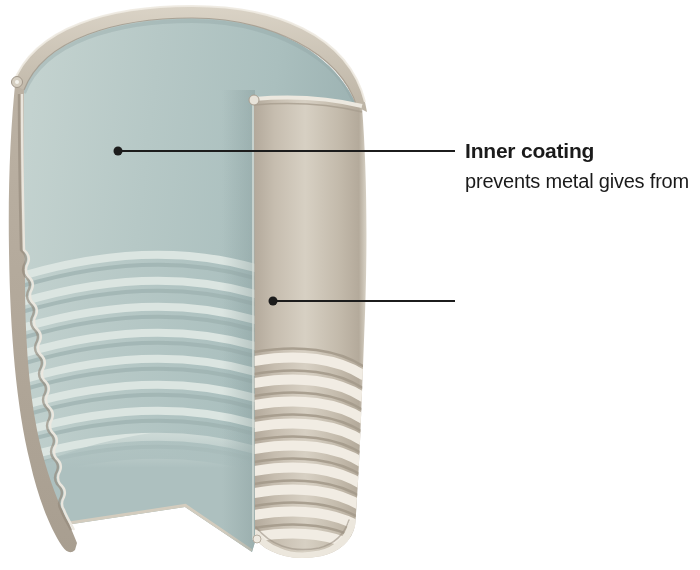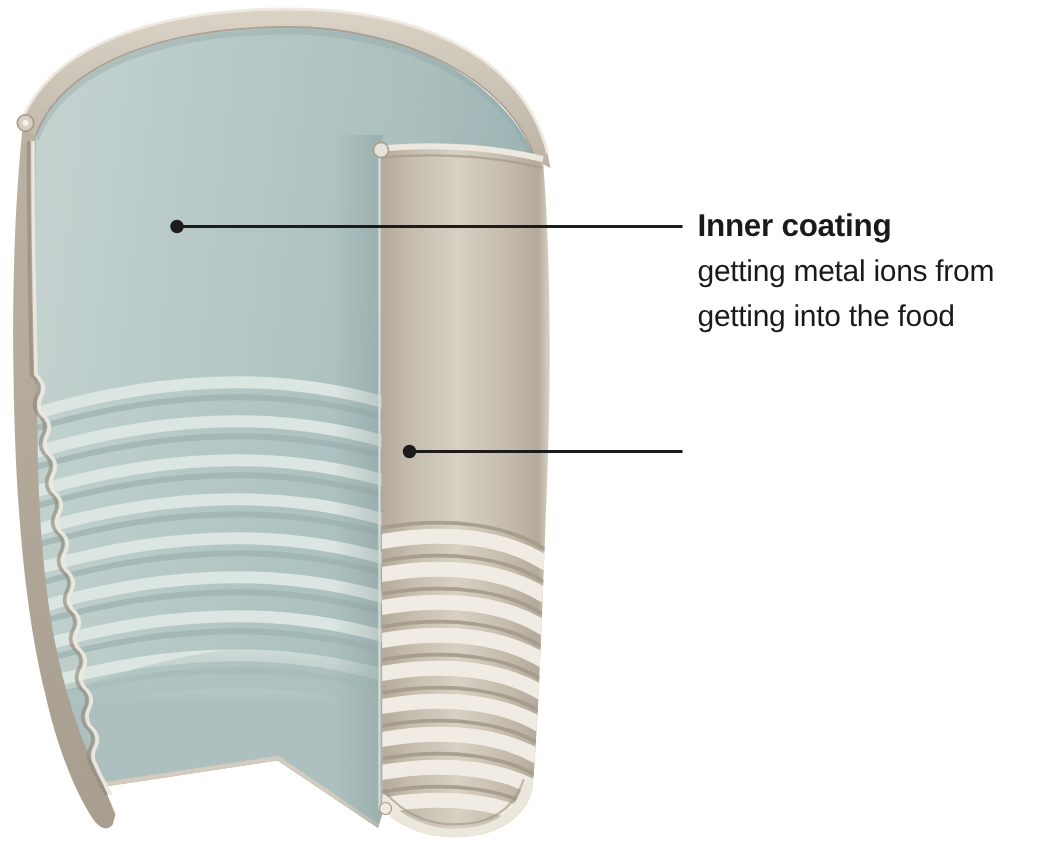--- a/index.html
+++ b/index.html
@@ -162,18 +162,17 @@
     <g>
       <line x1="118" y1="151" x2="455" y2="151" stroke="#1c1c1c" stroke-width="2"></line>
       <circle cx="118" cy="151" r="4.5" fill="#1c1c1c"></circle>
       <line x1="273" y1="301" x2="455" y2="301" stroke="#1c1c1c" stroke-width="2"></line>
       <circle cx="273" cy="301" r="4.5" fill="#1c1c1c"></circle>
     </g>
   </svg>
 
   <div class="label" style="left:465px;top:136px">
     <div class="label-heading">Inner coating</div>
-    <div class="label-line">getting metal ions from</div>
-    <div class="label-line">getting into the food</div>
+    <div class="label-line">prevents metal gives from</div>
   </div>
 
 
 </div>
 
 </body></html>

